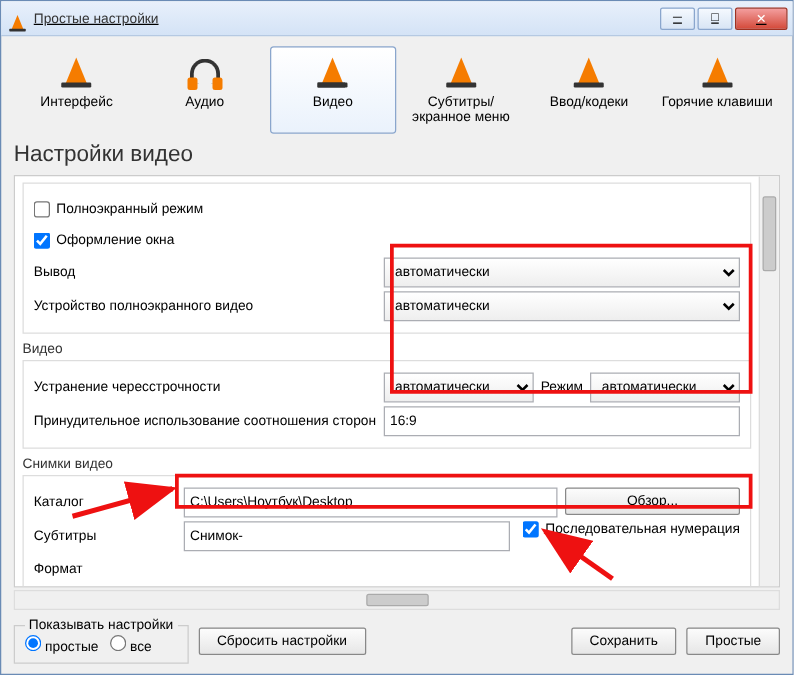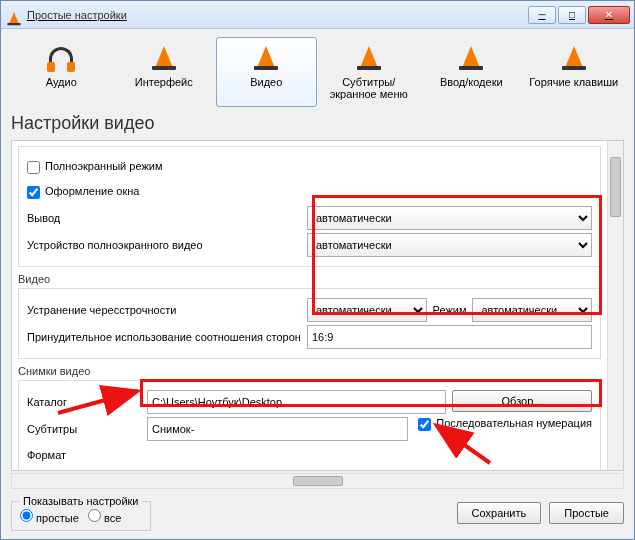--- a/index.html
+++ b/index.html
@@ -55,25 +55,25 @@
     <div class="btns">
       <div class="tb-btn">─</div>
       <div class="tb-btn">□</div>
       <div class="tb-btn tb-close">✕</div>
     </div>
   </div>
 
   <div class="content">
     <div class="tabs">
       <div class="tab"><div class="ticon">
+            <span class="cone"></span>
+          </div><span>Интерфейс</span></div>
+      <div class="tab"><div class="ticon">
             <span class="headphones"></span>
           </div><span>Аудио</span></div>
-      <div class="tab"><div class="ticon">
-            <span class="cone"></span>
-          </div><span>Интерфейс</span></div>
       <div class="tab active"><div class="ticon" style="position:relative">
             <span class="cone"></span>
             <span class="clapper"></span>
           </div><span>Видео</span></div>
       <div class="tab"><div class="ticon" style="position:relative">
             <span class="cone"></span>
           </div><span>Субтитры/экранное меню</span></div>
       <div class="tab"><div class="ticon">
             <span class="cone"></span>
           </div><span>Ввод/кодеки</span></div>
@@ -162,18 +162,19 @@
         <div class="thumb"></div>
       </div>
 
     <div class="footer">
       <fieldset>
         <legend>Показывать настройки</legend>
         <label><input type="radio" name="sh" checked="" style=""> <span>простые</span></label>
         &nbsp;
         <label><input type="radio" name="sh" style=""> <span>все</span></label>
       </fieldset>
+      <button class="btn">Сбросить настройки</button>
       <div class="spacer"></div>
       <button class="btn">Сохранить</button>
       <button class="btn">Простые</button>
     </div>
   </div>
 </div>
 
 </body></html>

